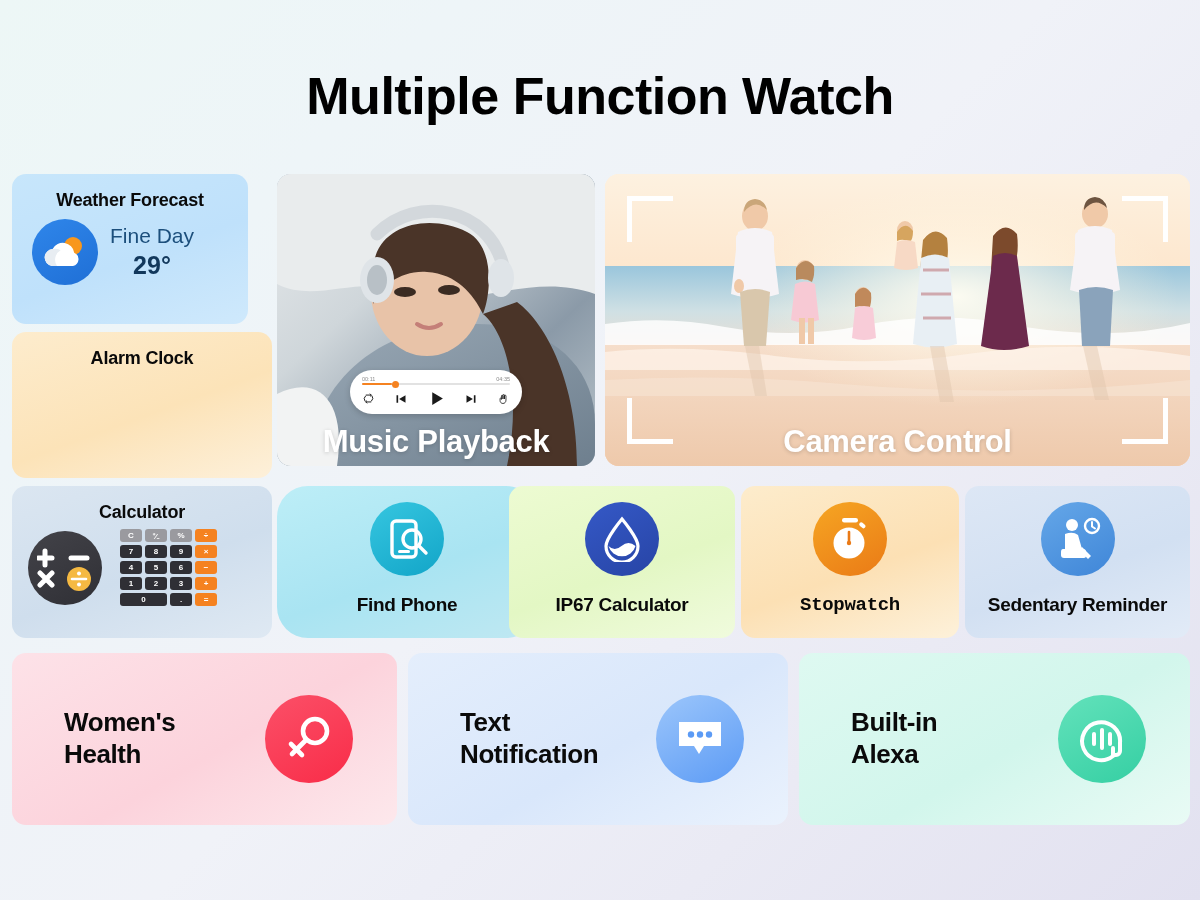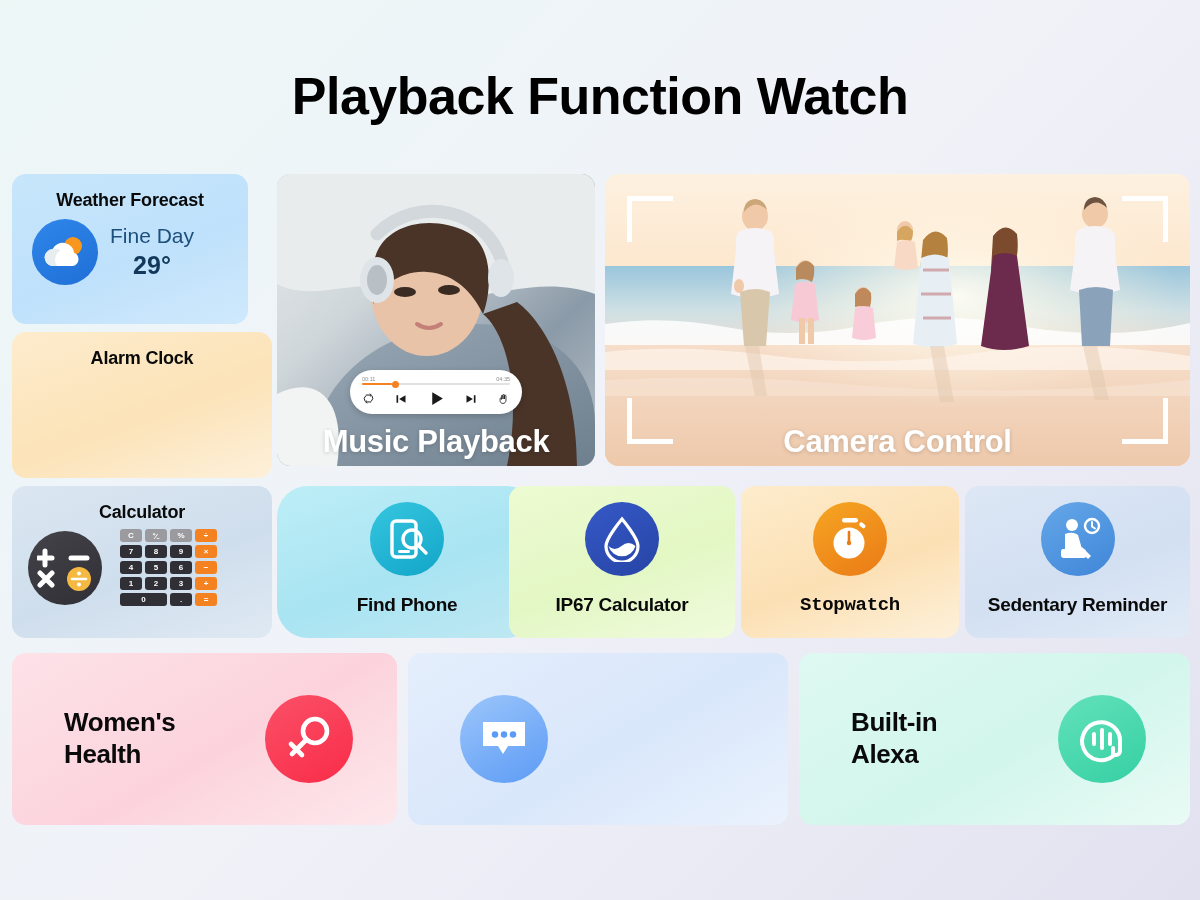--- a/index.html
+++ b/index.html
@@ -137,21 +137,21 @@
   .c-womens { background: linear-gradient(150deg,#fb5068 0%, #f92c48 100%); }
   .c-text   { background: linear-gradient(150deg,#9cc6fb 0%, #5c9bf5 100%); }
   .c-alexa  { background: linear-gradient(150deg,#63e2bb 0%, #35cfa3 100%); }
 
   svg { display: block; }
   .ctr { position: absolute; left: 50%; top: 50%; transform: translate(-50%,-50%); }
 </style>
 </head>
 <body>
 
-<div class="page-title">Playback Function Watch</div>
+<div class="page-title">Multiple Function Watch</div>
 
 <div class="card" id="weather-card">
   <div class="col1-title">Weather Forecast</div>
   <div class="col1-body">
     <div class="badge-circle badge-weather">
       <svg class="ctr" width="46" height="40" viewBox="0 0 46 40">
         <circle cx="31" cy="14" r="9" fill="#f8971d"></circle>
         <path d="M10 34 a8.5 8.5 0 0 1 .6-16.9 a11.5 11.5 0 0 1 21.6 3.6 A7 7 0 0 1 31 34 Z" fill="#ffffff"></path>
         <path d="M10 34 a8.5 8.5 0 0 1 .6-16.9 a11.5 11.5 0 0 1 8 1.2 A11 11 0 0 0 15 34 Z" fill="#e8edf2"></path>
       </svg>
@@ -430,20 +430,24 @@
   <div class="wide-circle c-womens">
     <svg class="ctr" width="52" height="52" viewBox="0 0 52 52">
       <circle cx="32" cy="18" r="12" stroke="#fff" stroke-width="4.6" fill="none"></circle>
       <path d="M23 27 L9 41" stroke="#fff" stroke-width="4.6" stroke-linecap="round"></path>
       <path d="M8 31 L19 42" stroke="#fff" stroke-width="4.6" stroke-linecap="round"></path>
     </svg>
   </div>
 </div>
 
 <div class="wide-tile" id="tile-text">
+  <div class="wide-label">
+    <div>Text</div>
+    <div>Notification</div>
+  </div>
   <div class="wide-circle c-text">
     <svg class="ctr" width="50" height="44" viewBox="0 0 50 44">
       <path d="M4 5 h42 v24 h-17 l-5 8 -5 -8 H4 z" fill="#fff"></path>
       <circle cx="16" cy="17.5" r="3.2" fill="#5c9bf5"></circle>
       <circle cx="25" cy="17.5" r="3.2" fill="#5c9bf5"></circle>
       <circle cx="34" cy="17.5" r="3.2" fill="#5c9bf5"></circle>
     </svg>
   </div>
 </div>
 

